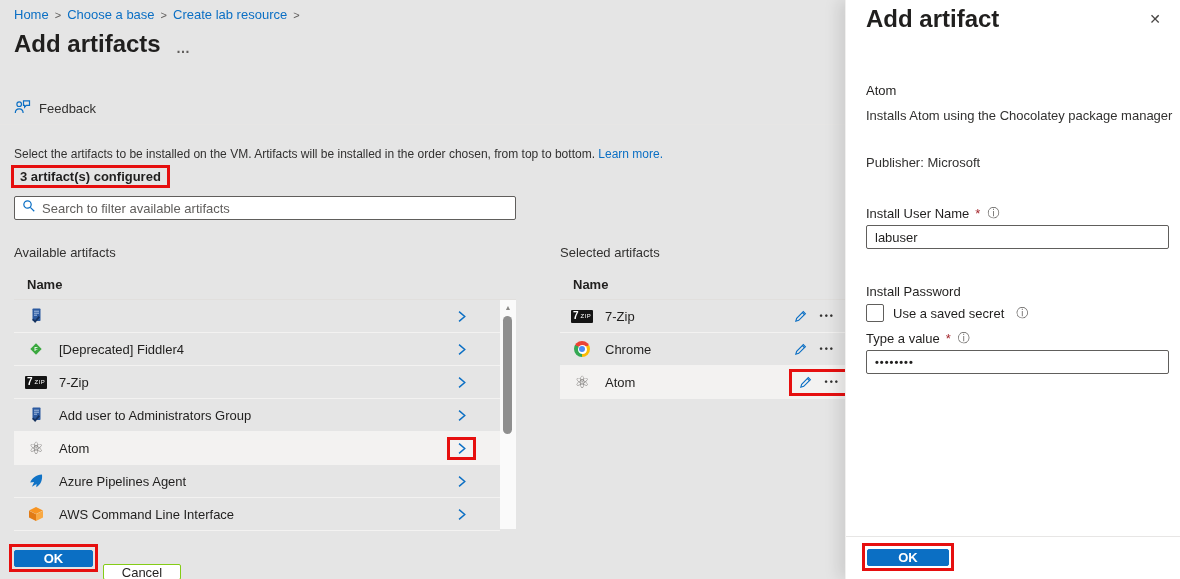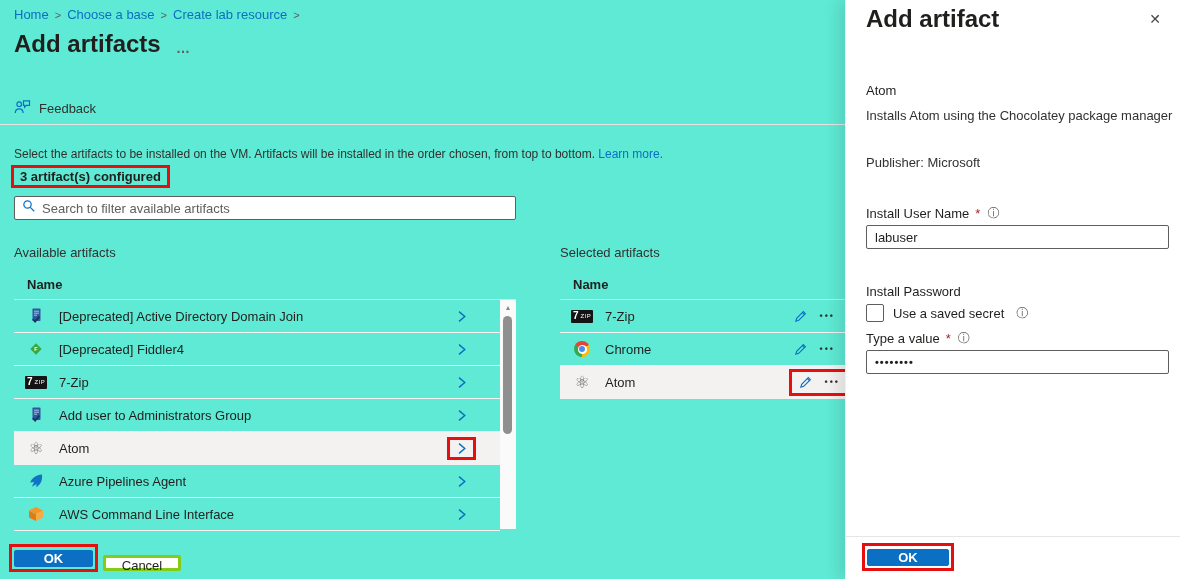--- a/index.html
+++ b/index.html
@@ -1,21 +1,21 @@
 <!DOCTYPE html>
 <html><head>
 <meta charset="utf-8">
 <style>
   * { margin:0; padding:0; box-sizing:border-box; }
   html,body { width:1180px; height:579px; background:#fff;
     font-family:"Liberation Sans", sans-serif; color:#323130; overflow:hidden; }
   #app { position:relative; width:1180px; height:579px; background:#fff; }
 
   
-  #main { position:absolute; left:0; top:0; width:845px; height:579px; background:#5eead4; }
+  #main { position:absolute; left:0; top:0; width:845px; height:579px; background:#e5e5e5; }
 
   .breadcrumb { position:absolute; left:14px; top:7px; font-size:13px; display:flex; gap:6px; align-items:center; }
   .breadcrumb a { color:#0b6fc4; text-decoration:none; cursor:pointer; }
   .crumb-sep { color:#605e5c; font-size:11px; }
 
   .page-title { position:absolute; left:14px; top:30px; font-size:24px; font-weight:700; color:#201f1e; }
   .title-more { position:absolute; left:176px; top:40px; color:#605e5c; font-size:14px; font-weight:700; letter-spacing:1px; cursor:pointer; }
 
   .feedback { position:absolute; left:14px; top:99px; display:flex; align-items:center; gap:8px; font-size:13px; color:#323130; cursor:pointer; }
   .hdivider { position:absolute; left:0; top:124px; width:845px; height:1px; background:#e7e6e5; }
@@ -56,21 +56,21 @@
   .actions { margin-left:auto; display:flex; align-items:center; gap:12px; padding-right:10px; }
   .actions.annotated { border:3px solid #e60f0f; padding:3px 6px; margin-right:-4px; }
   .ellipsis { font-size:9px; font-weight:700; letter-spacing:2px; color:#323130; cursor:pointer; }
   .pencil { display:flex; cursor:pointer; }
 
   
   .footer { position:absolute; left:9px; top:544px; display:flex; align-items:flex-start; }
   .ok-annot { border:3px solid #e60f0f; padding:2px; display:inline-block; }
   button { font-family:inherit; cursor:pointer; }
   .btn-primary { width:79px; height:17px; background:#0b6fc4; color:#fff; font-size:13px; font-weight:700; border:1px solid #0b6fc4; border-radius:2px; }
-  .btn-secondary { width:78px; height:16px; background:#fff; color:#201f1e; font-size:13px; border:3px solid #84cc16; border-radius:2px; margin-left:5px; margin-top:11px; }
+  .btn-secondary { width:78px; height:16px; background:#fff; color:#201f1e; font-size:13px; border:1px solid #84cc16; border-radius:2px; margin-left:5px; margin-top:20px; }
 
   
   #panel { position:absolute; left:845px; top:0; width:335px; height:579px; background:#fff; box-shadow:-7px 0 14px rgba(0,0,0,.10); border-left:1px solid #f0efee; z-index:5; }
   .panel-title { position:absolute; left:20px; top:5px; font-size:24px; font-weight:700; color:#201f1e; }
   .panel-close { position:absolute; right:19px; top:11px; font-size:14px; color:#484644; cursor:pointer; }
   .p-artifact-name { position:absolute; left:20px; top:83px; font-size:13px; color:#201f1e; }
   .p-artifact-desc { position:absolute; left:20px; top:108px; font-size:13px; width:308px; }
   .p-publisher { position:absolute; left:20px; top:155px; font-size:13px; }
   .f-label { position:absolute; left:20px; font-size:13px; display:flex; align-items:center; gap:4px; color:#201f1e; }
   .req { color:#a4262c; margin-left:2px; }
@@ -158,21 +158,20 @@
               <svg width="16" height="16" viewBox="0 0 16 16">
                 <rect x="4.5" y="0.5" width="8" height="12.5" rx="0.8" fill="#2c5aa0"></rect>
                 <g stroke="#a9c0e2" stroke-width="1">
                   <line x1="6" y1="3.2" x2="11" y2="3.2"></line>
                   <line x1="6" y1="5.2" x2="11" y2="5.2"></line>
                   <line x1="6" y1="7.2" x2="9" y2="7.2"></line>
                 </g>
                 <path d="M4.8 11.2l2.3 2.4 4.2-5" stroke="#16335f" stroke-width="1.8" fill="none"></path>
               </svg>
             </span>
-            <span class="name">[Deprecated] Active Directory Domain Join</span>
             <span class="chev">
               <span class="pencil">
                 <svg width="13" height="13" viewBox="0 0 16 16" fill="none" stroke="#0b6fc4" stroke-width="1.8">
                   <polyline points="5,2 12,8 5,14"></polyline>
                 </svg>
               </span>
             </span>
           </div>
           <div class="row">
             <span class="icon-box">

